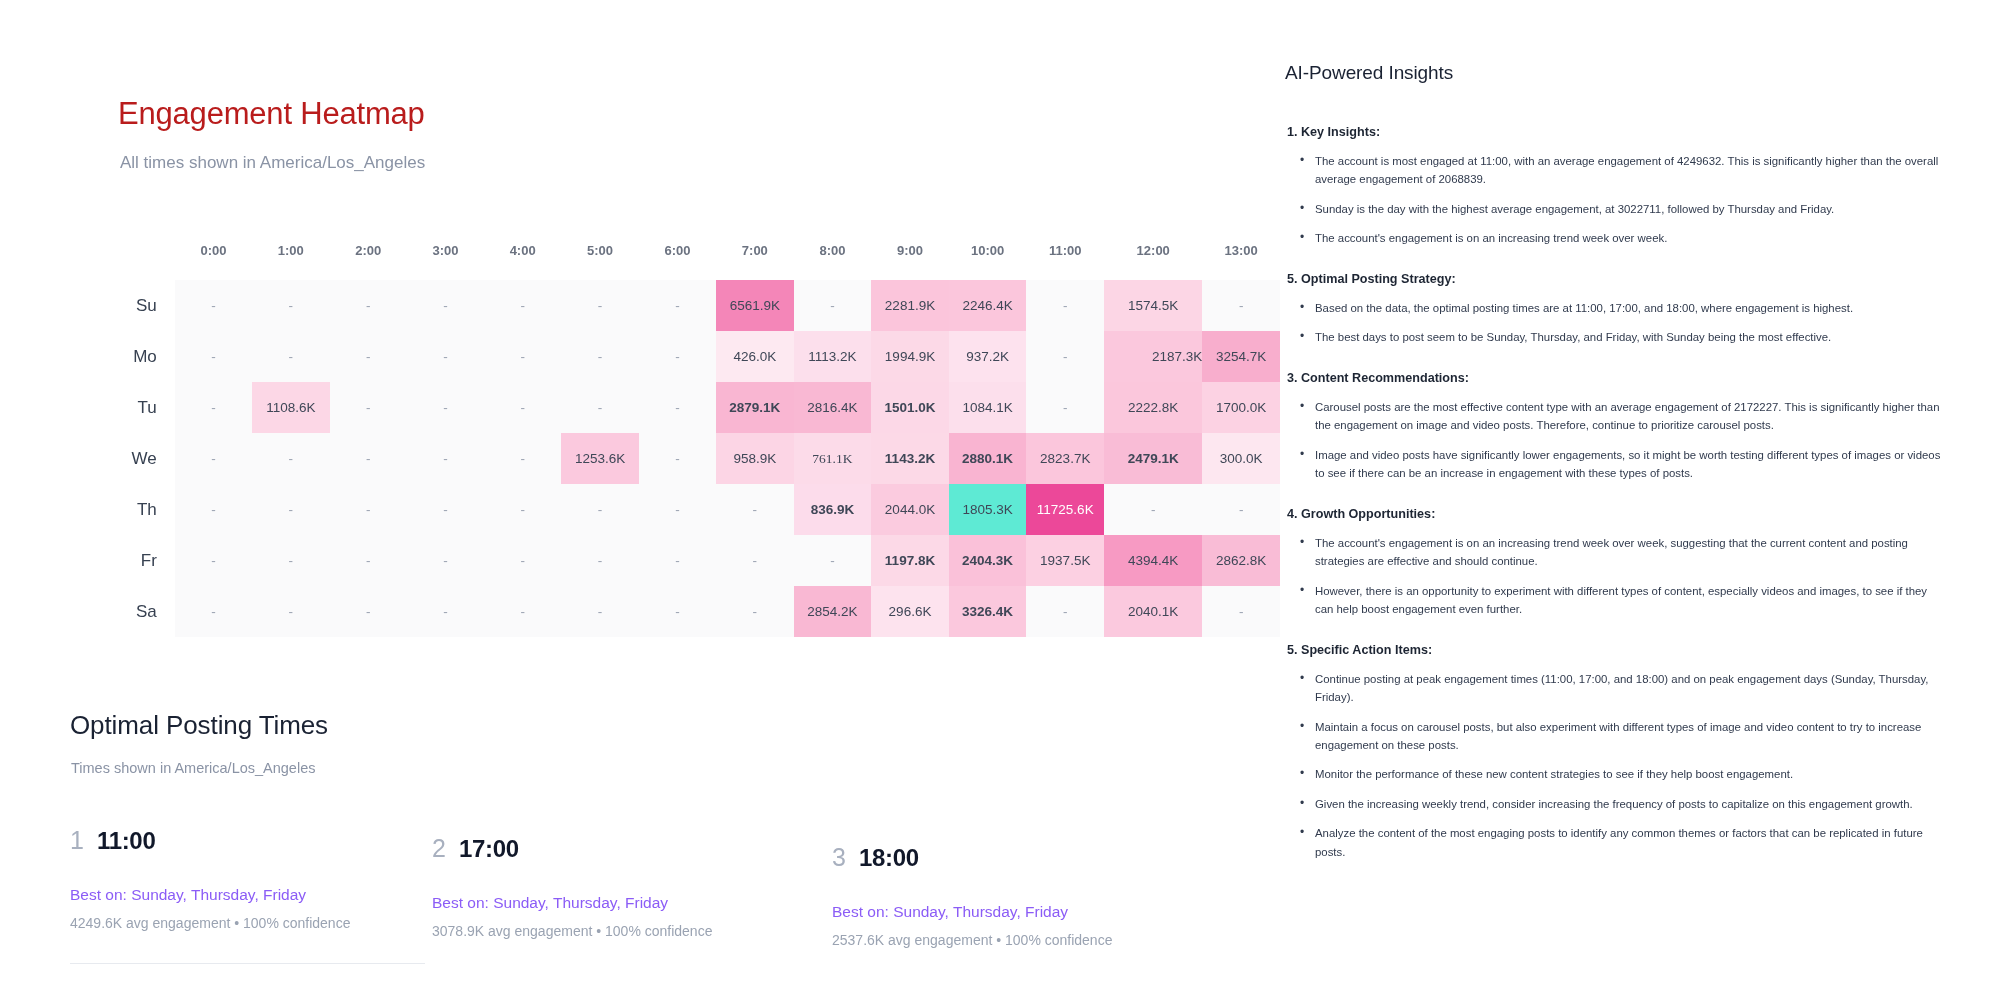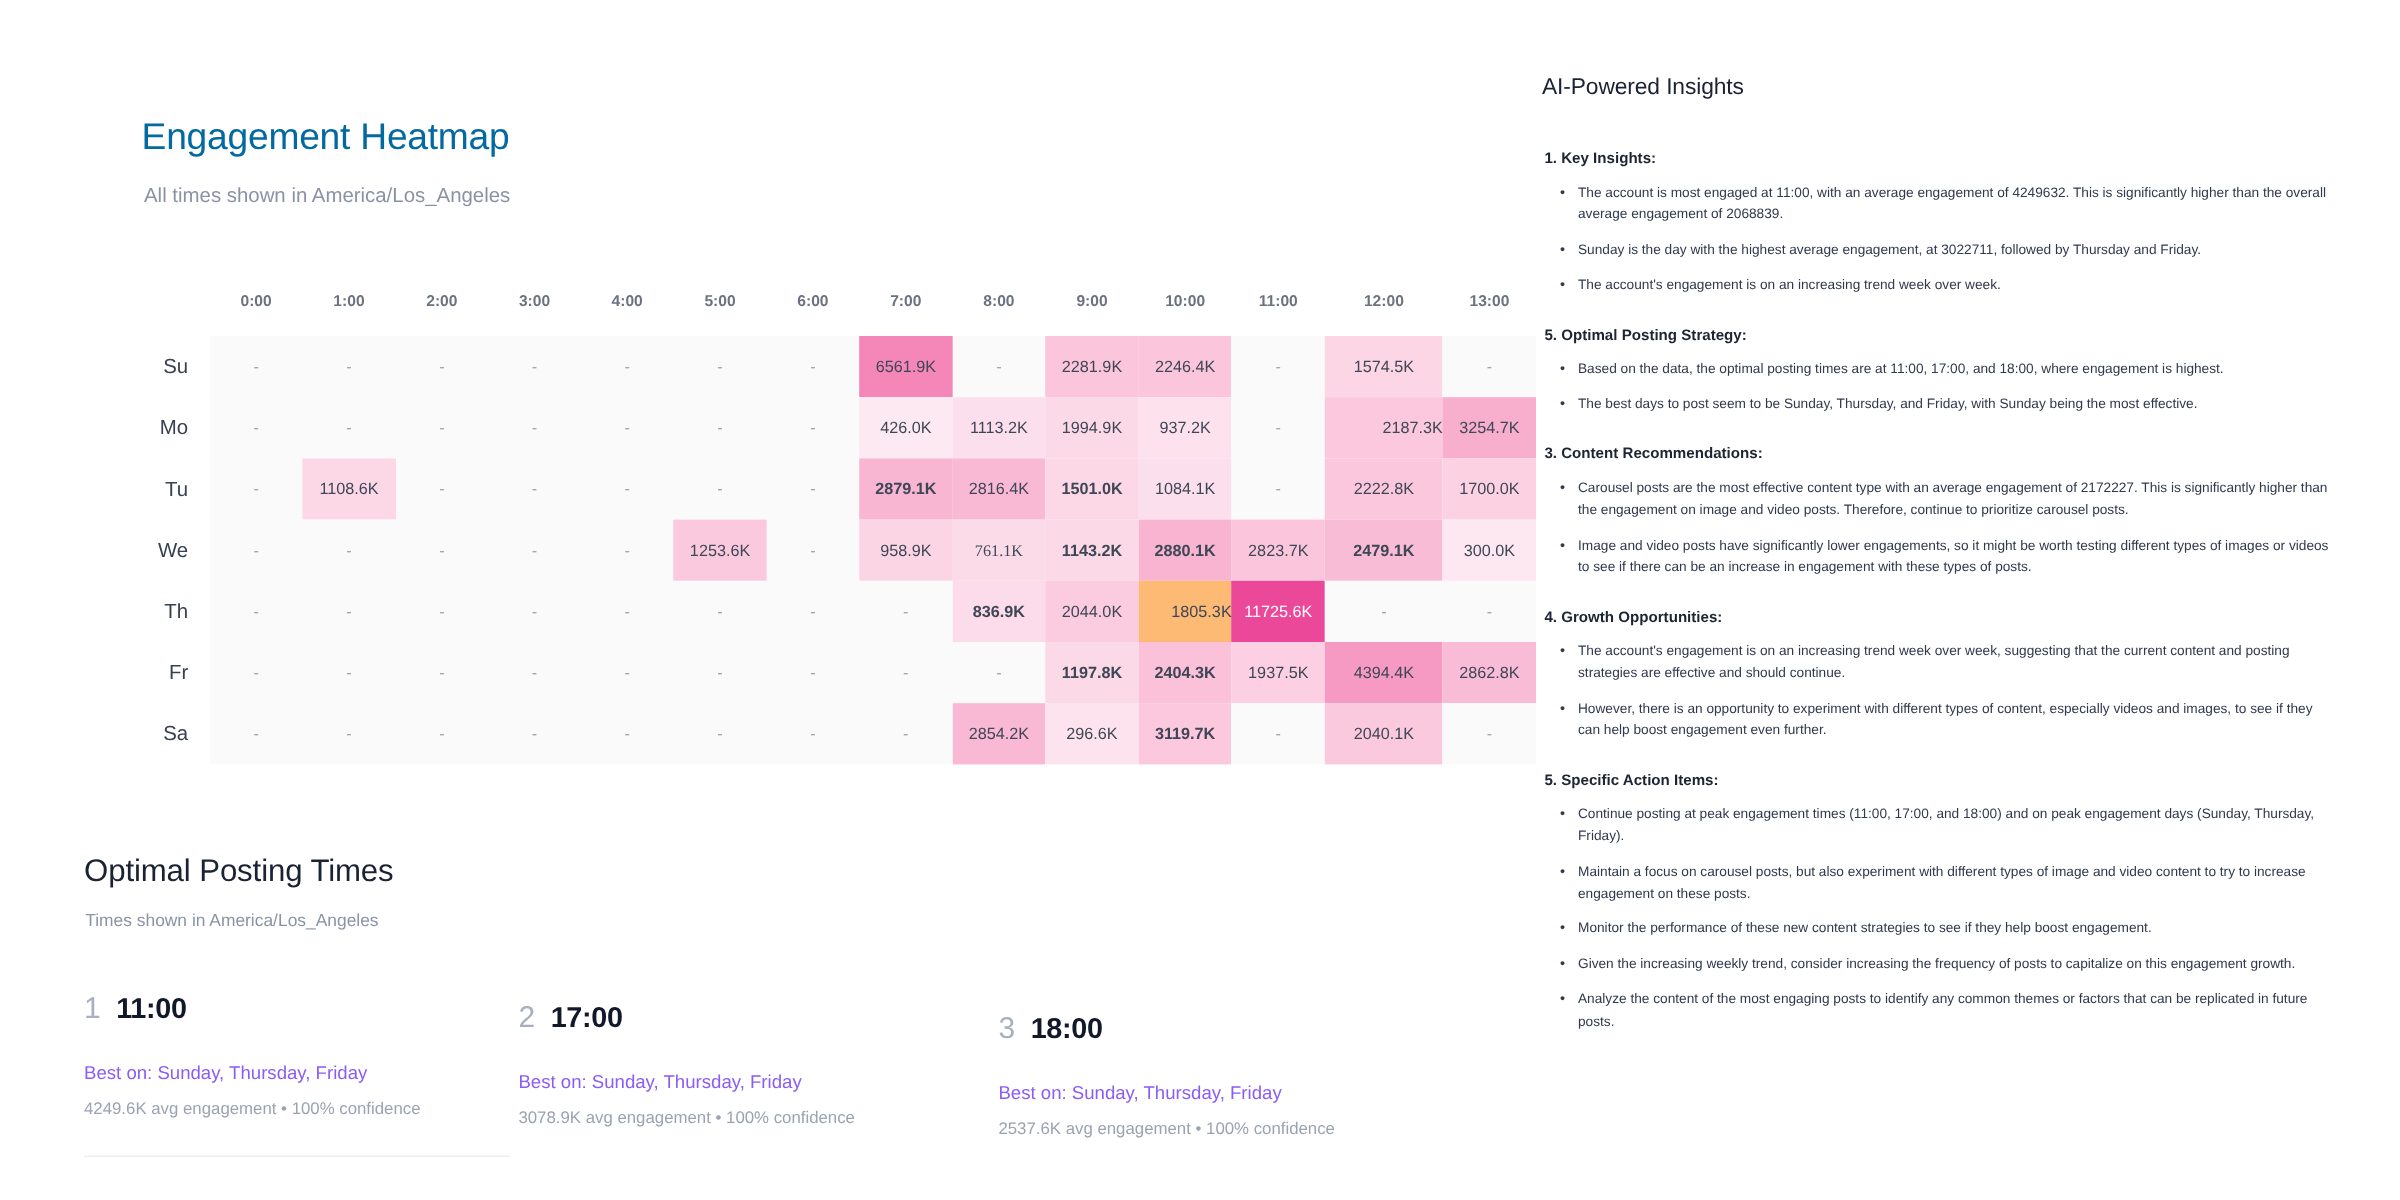--- a/index.html
+++ b/index.html
@@ -10,21 +10,21 @@
     color: #1f2937;
     overflow: hidden;
   }
   .page { position: relative; width: 2000px; height: 1000px; display: flex; }
 
   
   .left-col { width: 1280px; position: relative; padding: 0; }
 
   .heatmap-title {
     position: absolute; left: 118px; top: 96px;
-    font-size: 31px; font-weight: 400; color: #0369a1;
+    font-size: 31px; font-weight: 400; color: #b91c1c;
     letter-spacing: -0.2px;
   }
   .heatmap-subtitle {
     position: absolute; left: 120px; top: 153px;
     font-size: 17px; font-weight: 400; color: #8a93a5;
   }
 
   
   .heat-wrap { position: absolute; left: 120px; top: 243px; }
   table.heat { border-collapse: collapse; }
@@ -194,21 +194,21 @@
               <td class="cell empty" style="background: rgb(250, 250, 251);">-</td>
               <td class="cell empty" style="background: rgb(250, 250, 251);">-</td>
               <td class="cell empty" style="background: rgb(250, 250, 251);">-</td>
               <td class="cell empty" style="background: rgb(250, 250, 251);">-</td>
               <td class="cell empty" style="background: rgb(250, 250, 251);">-</td>
               <td class="cell empty" style="background: rgb(250, 250, 251);">-</td>
               <td class="cell empty" style="background: rgb(250, 250, 251);">-</td>
               <td class="cell empty" style="background: rgb(250, 250, 251);">-</td>
               <td class="cell b" style="background: rgb(252, 220, 235);">836.9K</td>
               <td class="cell" style="background: rgb(251, 203, 223);">2044.0K</td>
-              <td class="cell" style="background: #fdba74; text-align: right;">1805.3K</td>
+              <td class="cell" style="background: #5eead4;">1805.3K</td>
               <td class="cell lightfg" style="background: rgb(236, 72, 153);">11725.6K</td>
               <td class="cell empty" style="background: rgb(250, 250, 251);">-</td>
               <td class="cell empty" style="background: rgb(250, 250, 251);">-</td>
             </tr>
             <tr>
               <td class="daylabel">Fr</td>
               <td class="cell empty" style="background: rgb(250, 250, 251);">-</td>
               <td class="cell empty" style="background: rgb(250, 250, 251);">-</td>
               <td class="cell empty" style="background: rgb(250, 250, 251);">-</td>
               <td class="cell empty" style="background: rgb(250, 250, 251);">-</td>
@@ -228,21 +228,21 @@
               <td class="cell empty" style="background: rgb(250, 250, 251);">-</td>
               <td class="cell empty" style="background: rgb(250, 250, 251);">-</td>
               <td class="cell empty" style="background: rgb(250, 250, 251);">-</td>
               <td class="cell empty" style="background: rgb(250, 250, 251);">-</td>
               <td class="cell empty" style="background: rgb(250, 250, 251);">-</td>
               <td class="cell empty" style="background: rgb(250, 250, 251);">-</td>
               <td class="cell empty" style="background: rgb(250, 250, 251);">-</td>
               <td class="cell empty" style="background: rgb(250, 250, 251);">-</td>
               <td class="cell" style="background: rgb(249, 184, 211);">2854.2K</td>
               <td class="cell" style="background: rgb(253, 227, 238);">296.6K</td>
-              <td class="cell b" style="background: rgb(251, 200, 221);">3119.7K</td>
+              <td class="cell b" style="background: rgb(251, 200, 221);">3326.4K</td>
               <td class="cell empty" style="background: rgb(250, 250, 251);">-</td>
               <td class="cell" style="background: rgb(251, 201, 222);">2040.1K</td>
               <td class="cell empty" style="background: rgb(250, 250, 251);">-</td>
             </tr>
           </tbody>
       </table>
     </div>
 
     <div class="opt-title">Optimal Posting Times</div>
     <div class="opt-sub">Times shown in America/Los_Angeles</div>

